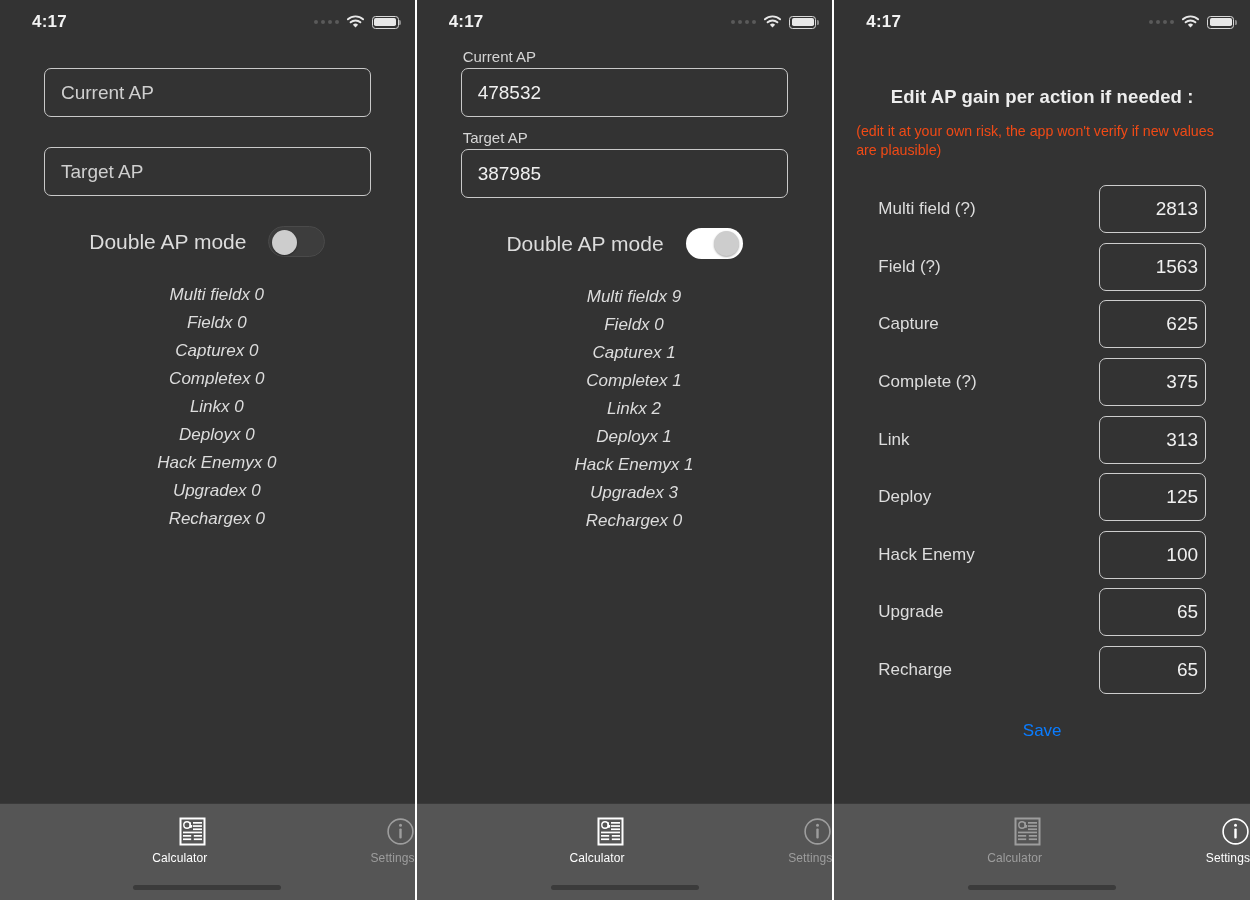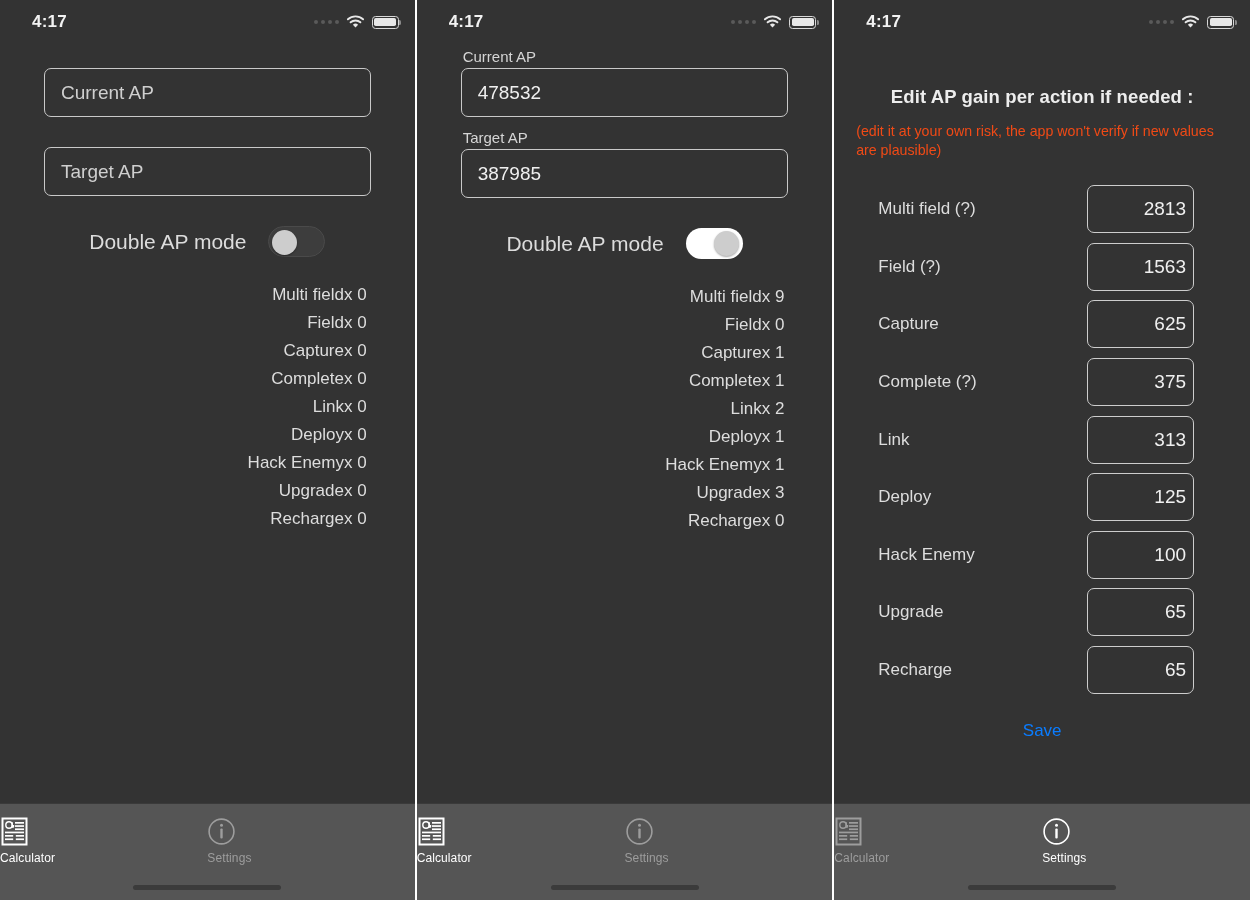--- a/index.html
+++ b/index.html
@@ -141,23 +141,24 @@
   .switch.on  .knob { left: 28px; }
 
   
   .action-list {
     margin-top: 28px;
     padding: 0 48px 0 67px;
   }
   .phone.p2 .action-list { padding-left: 67px; padding-right: 48px; }
   .action-row {
     display: flex;
-    justify-content: flex-end;
+    justify-content: center;
     align-items: baseline;
     height: 28px;
+    font-style: italic;
   }
   .action-name {
     font-size: 17px;
     color: #dddddd;
   }
   .action-count {
     font-size: 17px;
     color: #dddddd;
   }
 
@@ -174,21 +175,21 @@
   .settings-warning {
     margin: 14px auto 0 auto;
     width: 372px;
     text-align: left;
     font-size: 14.2px;
     line-height: 1.35;
     color: #f04a16;
   }
   .settings-list {
     margin-top: 20px;
-    padding: 0 56px 0 44px;
+    padding: 0 44px 0 44px;
   }
   .settings-row {
     display: flex;
     align-items: center;
     justify-content: space-between;
     height: 57.6px;
   }
   .settings-name {
     font-size: 17px;
     color: #dddddd;
@@ -225,21 +226,21 @@
     border-top: 1px solid #3a3a3a;
     display: flex;
     align-items: flex-start;
     padding-top: 13px;
     position: relative;
   }
   .tab-item {
     flex: 1 1 50%;
     display: flex;
     flex-direction: column;
-    align-items: flex-start;
+    align-items: flex-end;
     gap: 5px;
     cursor: pointer;
   }
   .tab-icon { width: 29px; height: 29px; display: block; }
   .tab-label {
     font-size: 12px;
     letter-spacing: .1px;
   }
   .tab-item.active .tab-label { color: #ffffff; }
   .tab-item.inactive .tab-label { color: #9d9d9d; }

